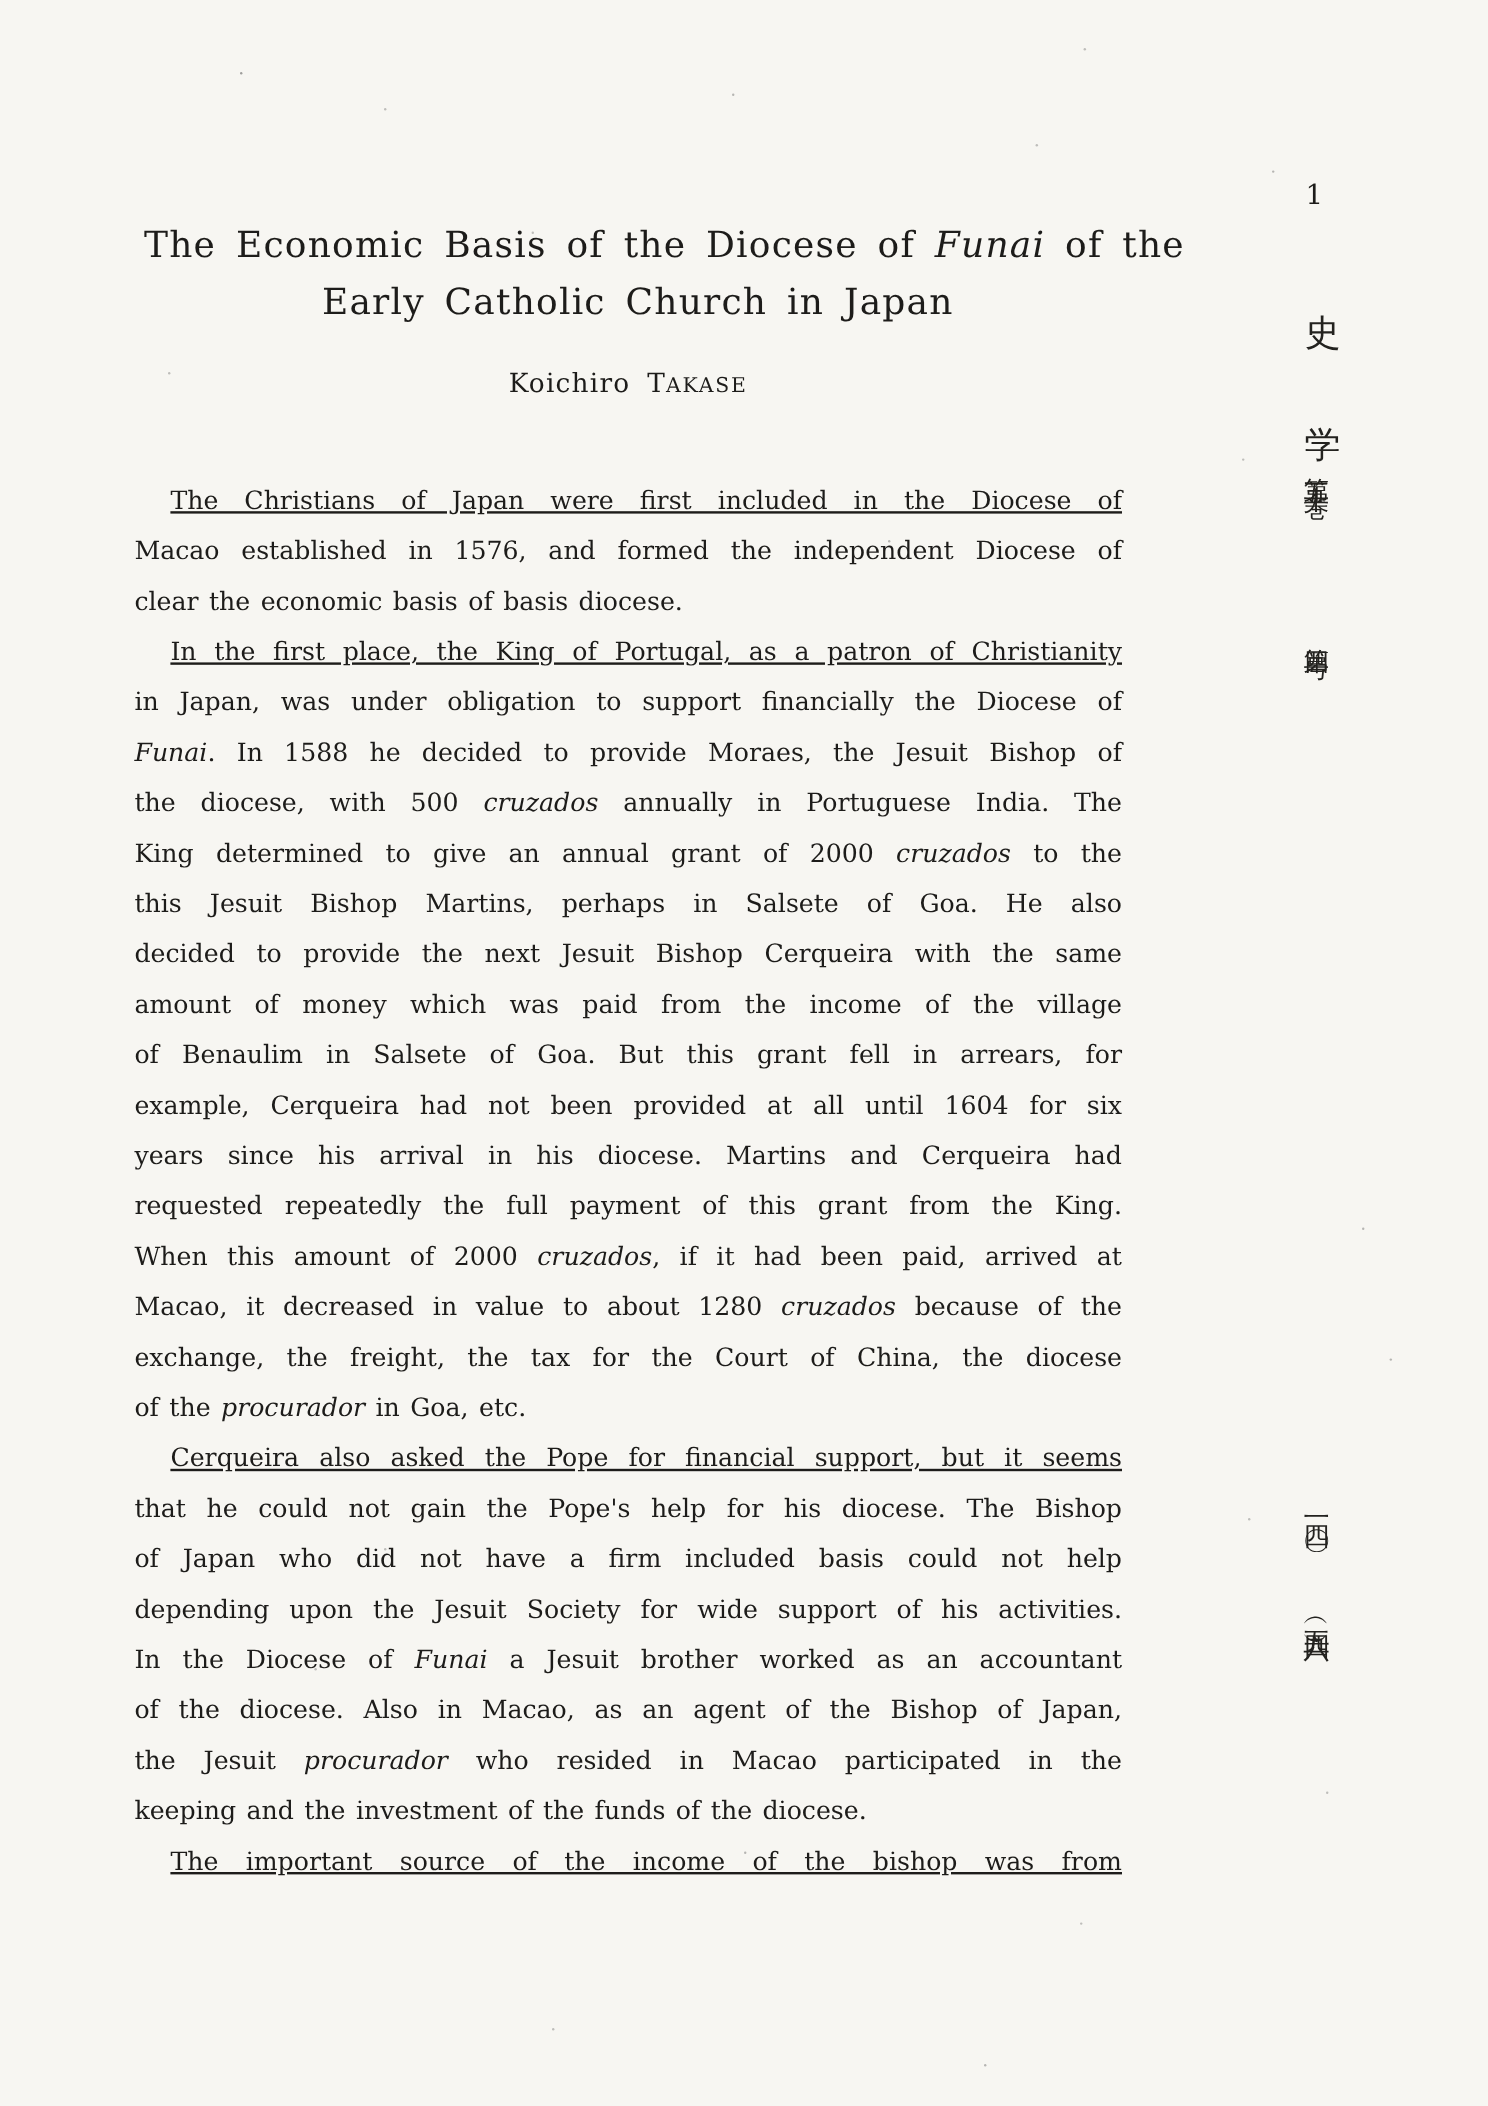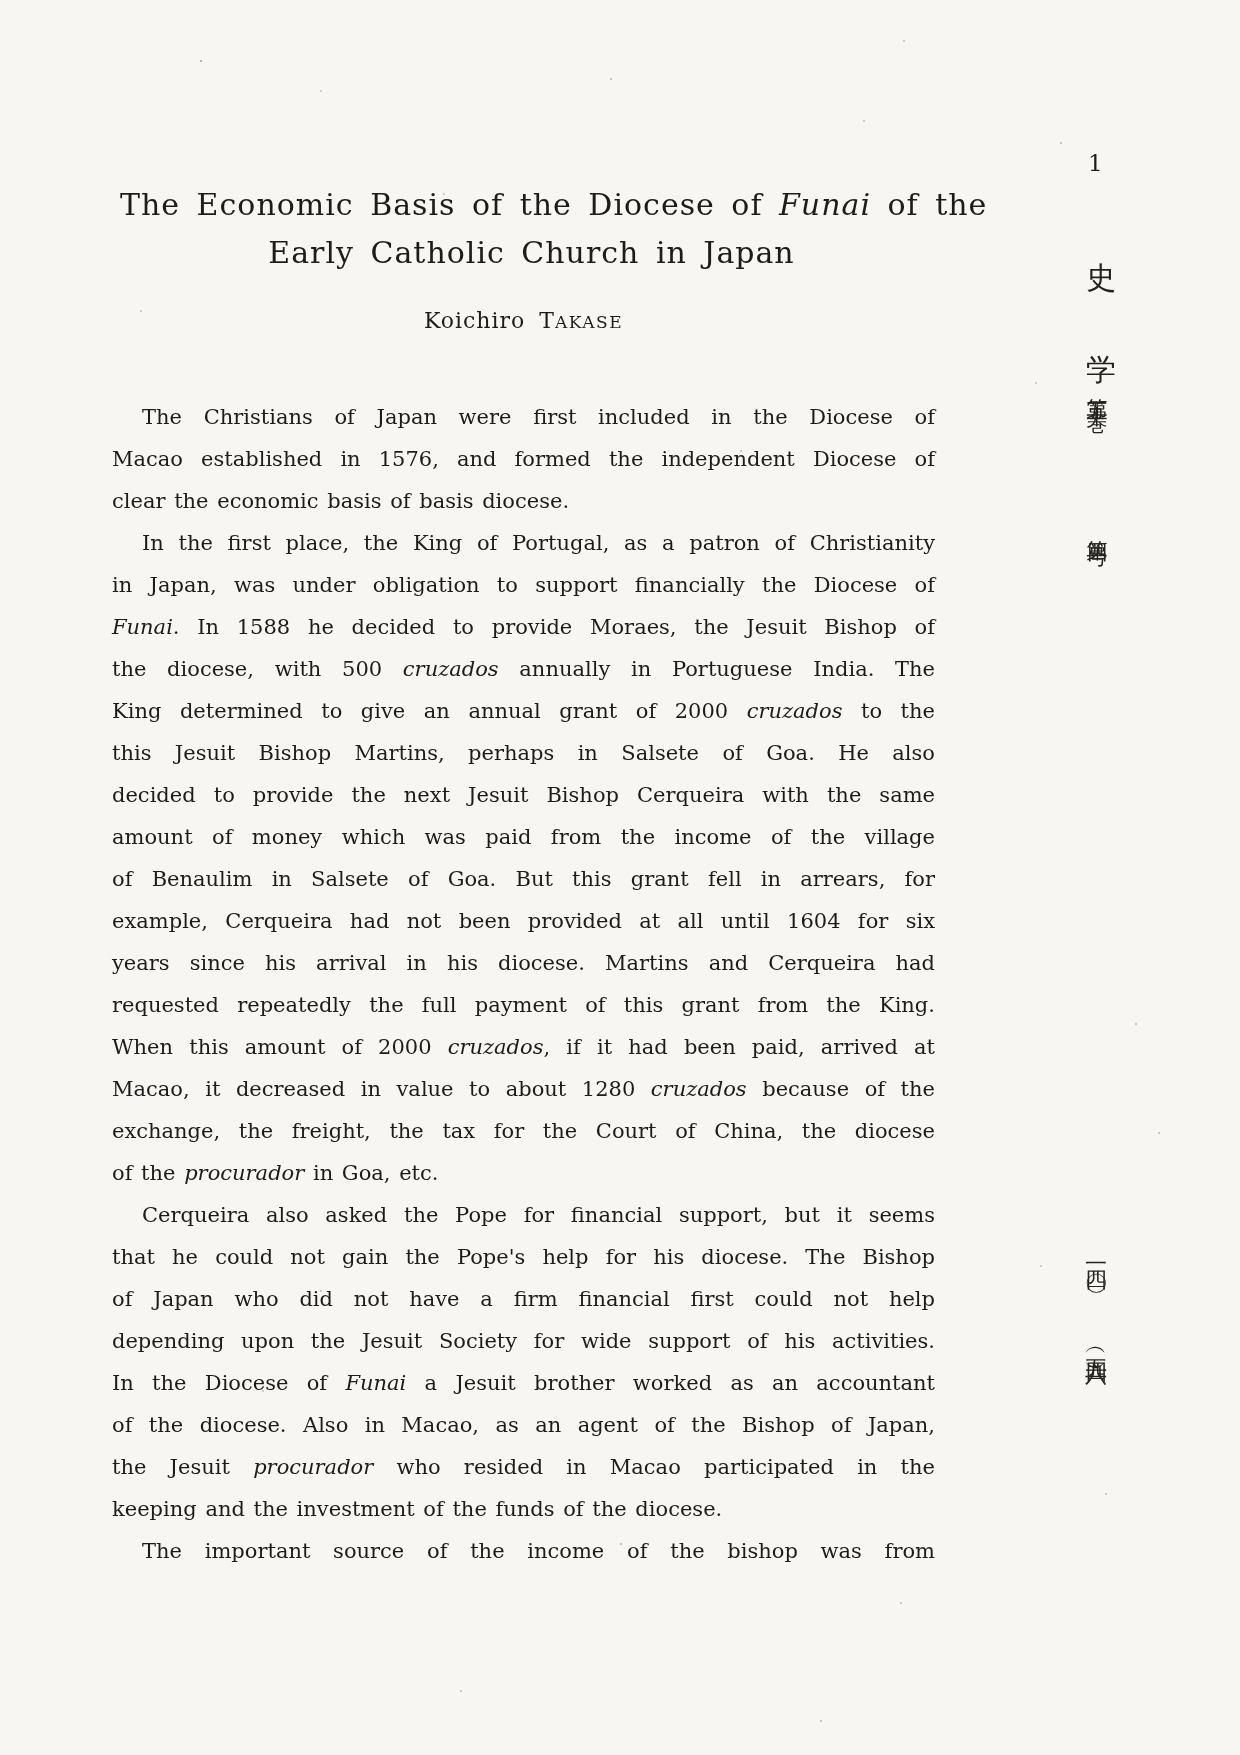--- a/index.html
+++ b/index.html
@@ -74,21 +74,21 @@
     height: 42px;
     line-height: 42px;
     font-size: 21px;
     text-align: justify;
     text-align-last: justify;
     word-spacing: 2px;
     white-space: nowrap;
     overflow: visible;
   }
   .line.end { text-align-last: left; white-space: normal; }
-  .line.indent { text-indent: 30px; }
+  .line.indent { text-indent: 30px; text-decoration: underline; }
   .v {
     position: absolute;
     writing-mode: vertical-rl;
     text-orientation: upright;
     font-family: "DejaVu Sans", "Liberation Sans", sans-serif;
     color: #23221f;
     white-space: nowrap;
   }
   .v.big   { font-size: 30px; }
   .v.small { font-size: 21px; letter-spacing: 4px; }
@@ -125,21 +125,21 @@
       <div class="line">of Benaulim in Salsete of Goa. But this grant fell in arrears, for</div>
       <div class="line">example, Cerqueira had not been provided at all until 1604 for six</div>
       <div class="line">years since his arrival in his diocese. Martins and Cerqueira had</div>
       <div class="line">requested repeatedly the full payment of this grant from the King.</div>
       <div class="line">When this amount of 2000 <i>cruzados</i>, if it had been paid, arrived at</div>
       <div class="line">Macao, it decreased in value to about 1280 <i>cruzados</i> because of the</div>
       <div class="line">exchange, the freight, the tax for the Court of China, the diocese</div>
       <div class="line end">of the <i>procurador</i> in Goa, etc.</div>
       <div class="line indent">Cerqueira also asked the Pope for financial support, but it seems</div>
       <div class="line">that he could not gain the Pope's help for his diocese. The Bishop</div>
-      <div class="line">of Japan who did not have a firm financial first could not help</div>
+      <div class="line">of Japan who did not have a firm included basis could not help</div>
       <div class="line">depending upon the Jesuit Society for wide support of his activities.</div>
       <div class="line">In the Diocese of <i>Funai</i> a Jesuit brother worked as an accountant</div>
       <div class="line">of the diocese. Also in Macao, as an agent of the Bishop of Japan,</div>
       <div class="line">the Jesuit <i>procurador</i> who resided in Macao participated in the</div>
       <div class="line end">keeping and the investment of the funds of the diocese.</div>
       <div class="line indent">The important source of the income of the bishop was from</div>
     </main>
 
   <div class="v big" style="left:1080px; top:238px;">史</div>
   <div class="v big" style="left:1080px; top:331px;">学</div>

